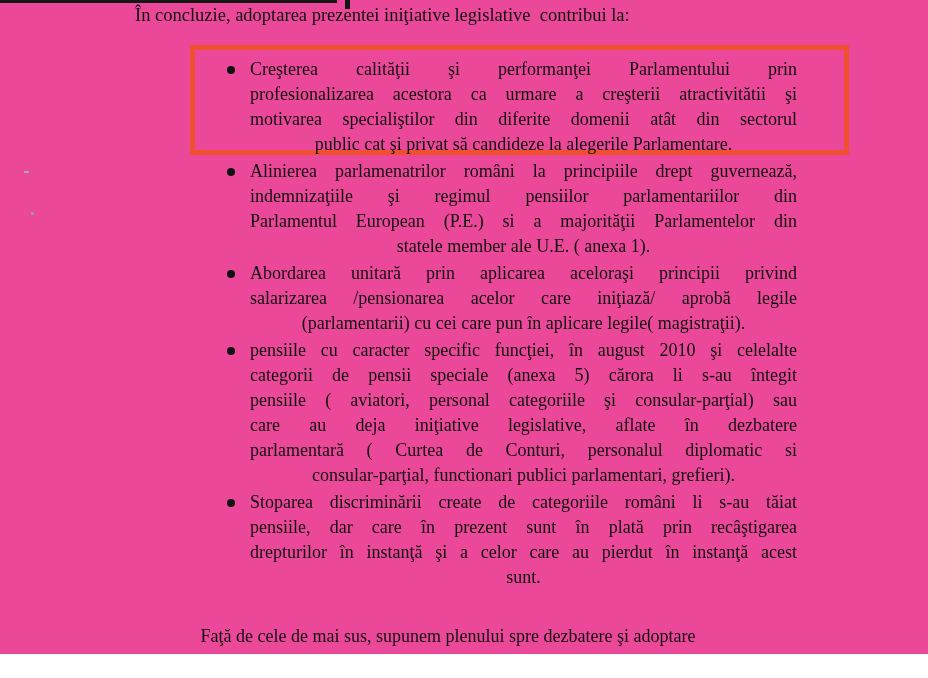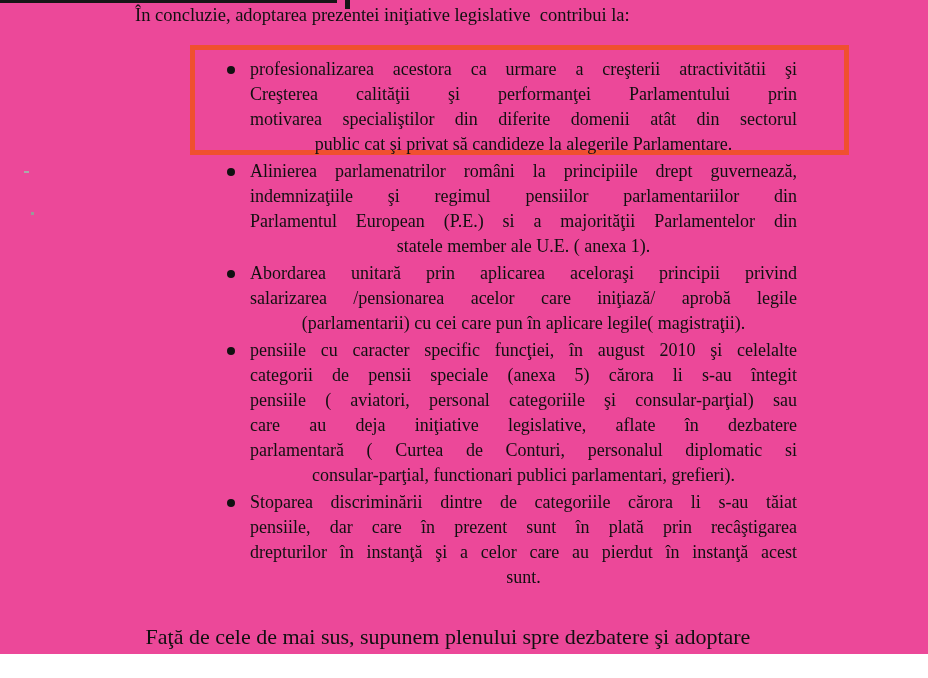--- a/index.html
+++ b/index.html
@@ -37,43 +37,43 @@
     background:#111;
   }
   .bl {
     height:25px; line-height:25px; font-size:18px;
     overflow:hidden; white-space:normal; color:#101010;
   }
   .j { text-align:justify; text-align-last:justify; }
   .l { text-align:center; }
   
   .closing { position:absolute; left:125px; top:624px; width:640px; }
-  .closing .bl { font-size:22px; }
+  .closing .bl { font-size:18px; }
   .fl1 { padding-left:6px; }
 </style>
 </head>
 <body>
 
 <div class="doc">
 
   <div class="top-line"></div>
   <div class="top-tick"></div>
   <div class="speck-a"></div>
   <div class="speck-b"></div>
 
   <p class="intro">În concluzie, adoptarea prezentei iniţiative legislative  contribui la:</p>
 
   <div class="hl-box" style="border-color:#f0502f"></div>
 
   <div class="bullets">
 
     <div class="item">
       <span class="dot"></span>
+      <div class="bl j">Creşterea calităţii şi performanţei Parlamentului prin</div>
       <div class="bl j">profesionalizarea acestora ca urmare a creşterii atractivitătii şi</div>
-      <div class="bl j">Creşterea calităţii şi performanţei Parlamentului prin</div>
       <div class="bl j">motivarea specialiştilor din diferite domenii atât din sectorul</div>
       <div class="bl l">public cat şi privat să candideze la alegerile Parlamentare.</div>
     </div>
 
     <div class="item">
       <span class="dot"></span>
       <div class="bl j">Alinierea parlamenatrilor români la principiile drept guvernează,</div>
       <div class="bl j">indemnizaţiile şi regimul pensiilor parlamentariilor din</div>
       <div class="bl j">Parlamentul European (P.E.) si a majorităţii Parlamentelor din</div>
       <div class="bl l">statele member ale U.E. ( anexa 1).</div>
@@ -91,21 +91,21 @@
       <div class="bl j">pensiile cu caracter specific funcţiei, în august 2010 şi celelalte</div>
       <div class="bl j">categorii de pensii speciale (anexa 5) cărora li s-au întegit</div>
       <div class="bl j">pensiile ( aviatori, personal categoriile şi consular-parţial) sau</div>
       <div class="bl j">care au deja iniţiative legislative, aflate în dezbatere</div>
       <div class="bl j">parlamentară ( Curtea de Conturi, personalul diplomatic si</div>
       <div class="bl l">consular-parţial, functionari publici parlamentari, grefieri).</div>
     </div>
 
     <div class="item">
       <span class="dot"></span>
-      <div class="bl j">Stoparea discriminării dintre de categoriile cărora li s-au tăiat</div>
+      <div class="bl j">Stoparea discriminării create de categoriile români li s-au tăiat</div>
       <div class="bl j">pensiile, dar care în prezent sunt în plată prin recâştigarea</div>
       <div class="bl j">drepturilor în instanţă şi a celor care au pierdut în instanţă acest</div>
       <div class="bl l">sunt.</div>
     </div>
 
   </div>
 
   <div class="closing">
     <div class="bl l fl1">Faţă de cele de mai sus, supunem plenului spre dezbatere şi adoptare</div>
     <div class="bl l">prezenta iniţiativă legislativă.</div>

